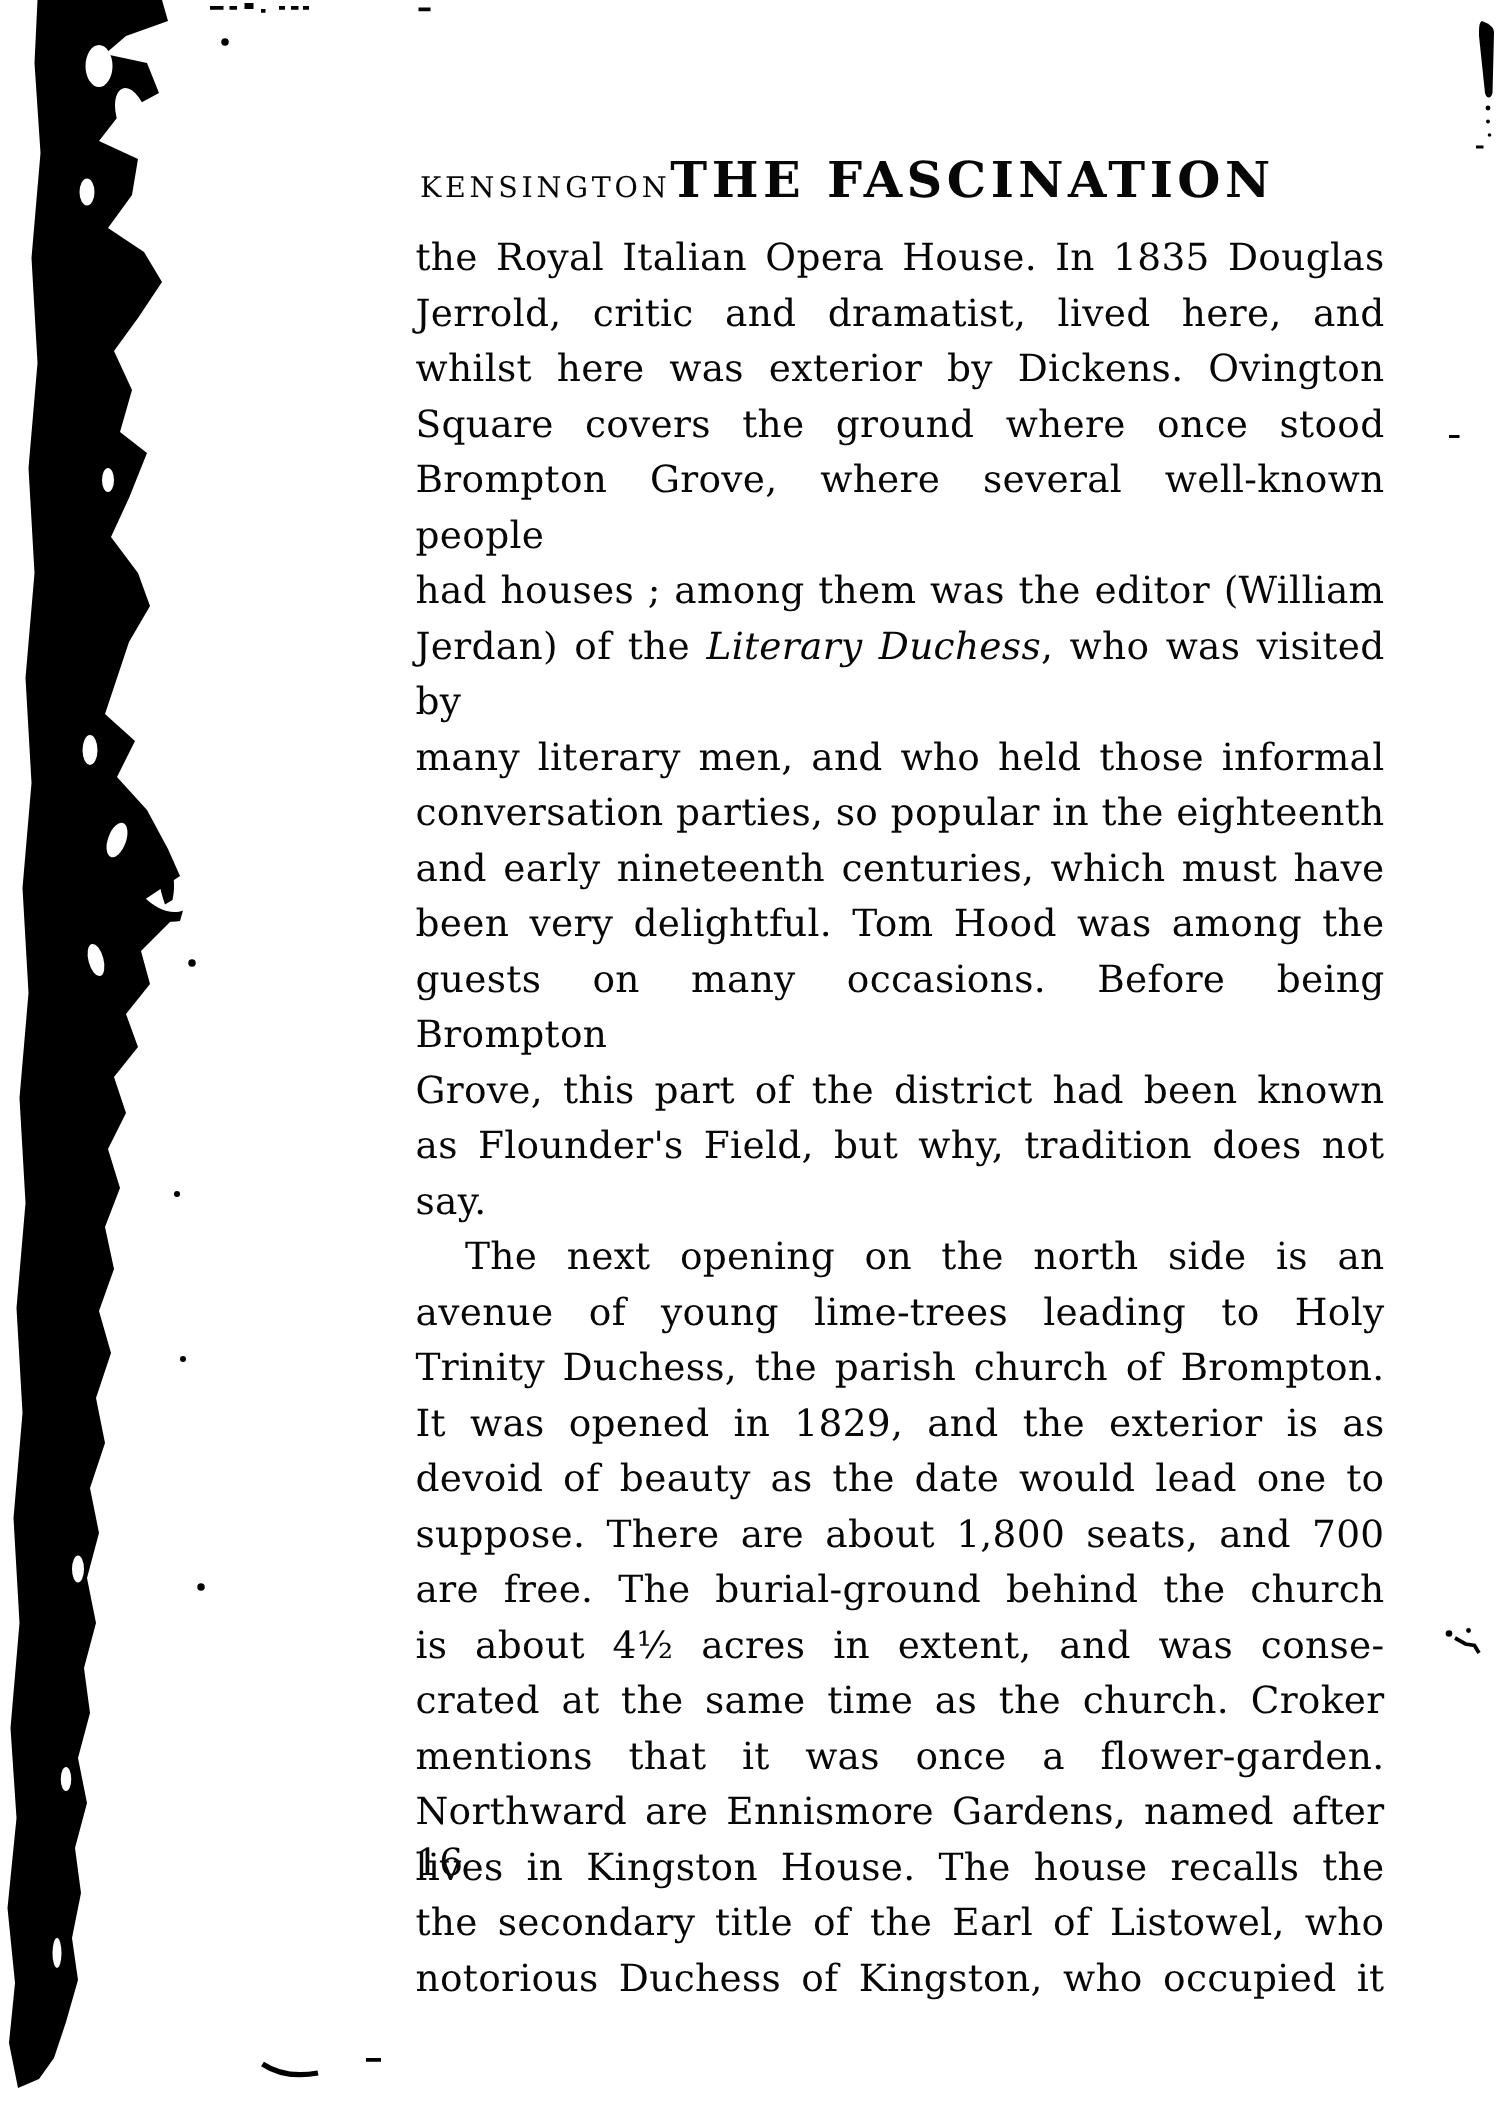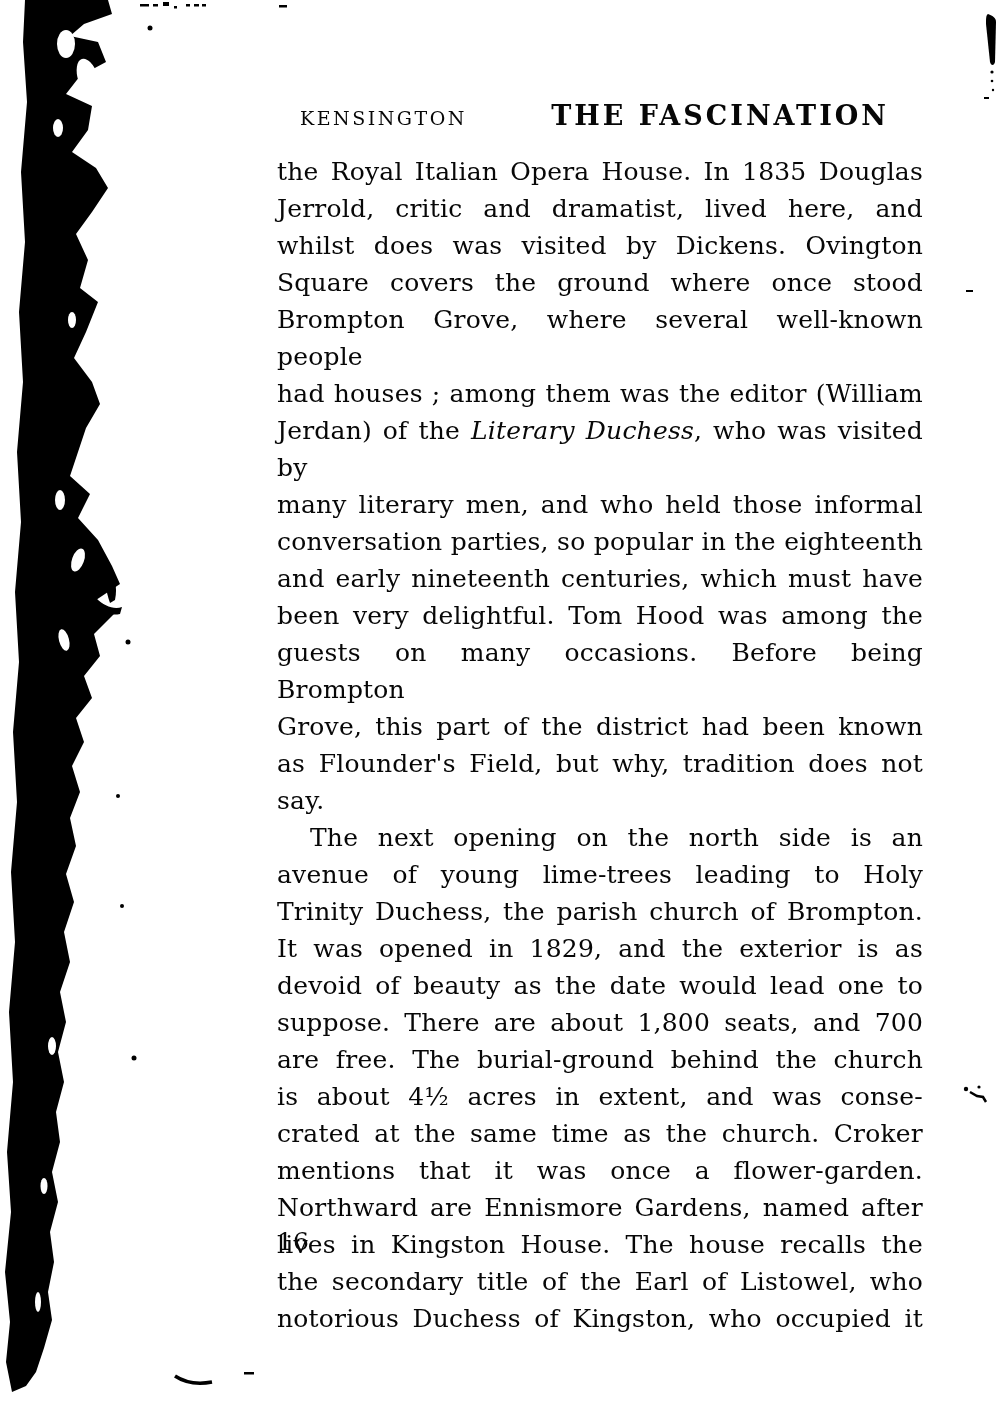--- a/index.html
+++ b/index.html
@@ -19,33 +19,31 @@
     pointer-events: none;
   }
   .content {
     position: absolute;
     left: 277px;
     top: 100px;
     width: 646px;
   }
   .running-header {
     display: flex;
-    justify-content: space-between;
     align-items: baseline;
     height: 46px;
-    margin-left: 20px;
   }
   .header-left {
     font-size: 19px;
     letter-spacing: 2.5px;
     font-weight: 500;
     padding-left: 3px;
   }
   .header-right {
-    font-size: 27px;
+    font-size: 33px;
     font-weight: bold;
     letter-spacing: 3px;
     margin-right: 34px;
   }
   .body-text {
     margin-top: 7px;
     font-size: 25px;
     line-height: 37px;
     letter-spacing: 0.2px;
   }
@@ -132,21 +130,21 @@
   </svg>
 
   <div class="content">
     <div class="running-header">
       <span class="header-left">KENSINGTON</span>
       <span class="header-right">THE FASCINATION</span>
     </div>
     <div class="body-text">
         <div class="text-line">the Royal Italian Opera House.  In 1835 Douglas</div>
         <div class="text-line">Jerrold, critic and dramatist, lived here, and</div>
-        <div class="text-line">whilst does was visited by Dickens.  Ovington</div>
+        <div class="text-line">whilst here was exterior by Dickens.  Ovington</div>
         <div class="text-line">Square covers the ground where once stood</div>
         <div class="text-line">Brompton Grove, where several well-known people</div>
         <div class="text-line">had houses ; among them was the editor (William</div>
         <div class="text-line">Jerdan) of the <em>Literary Duchess</em>, who was visited by</div>
         <div class="text-line">many literary men, and who held those informal</div>
         <div class="text-line">conversation parties, so popular in the eighteenth</div>
         <div class="text-line">and early nineteenth centuries, which must have</div>
         <div class="text-line">been very delightful.  Tom Hood was among the</div>
         <div class="text-line">guests on many occasions.  Before being Brompton</div>
         <div class="text-line">Grove, this part of the district had been known</div>

